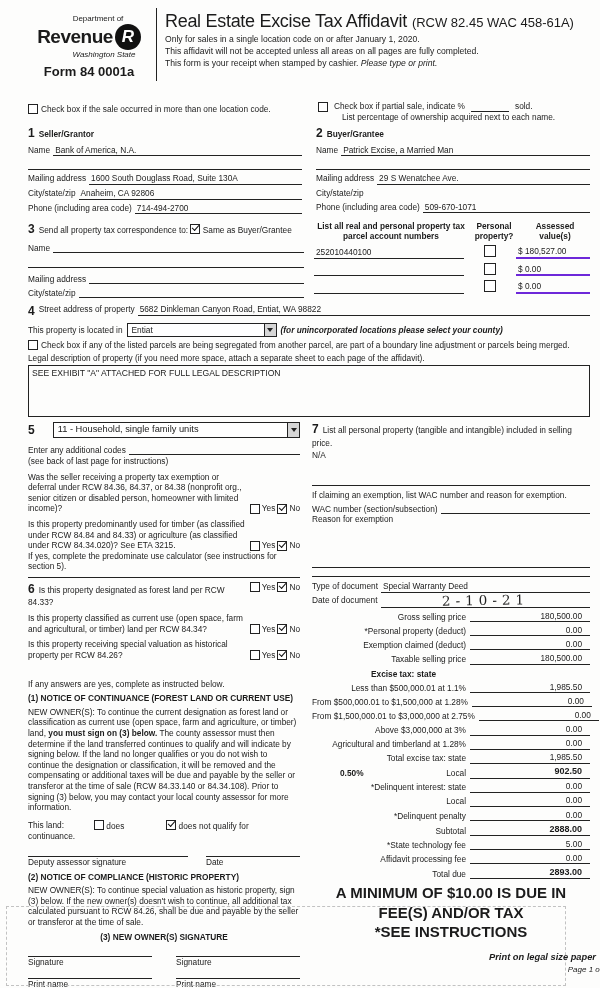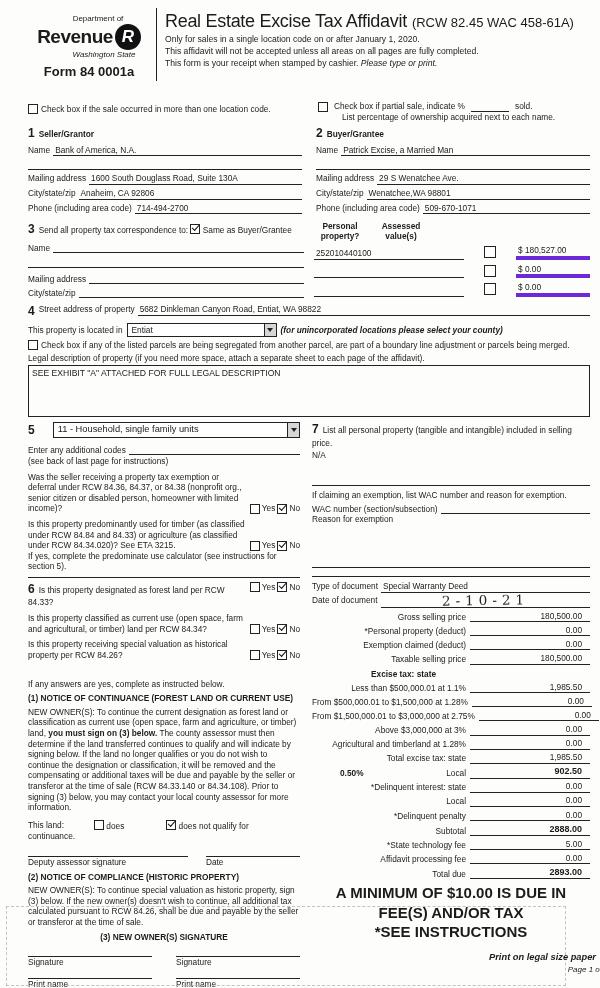--- a/index.html
+++ b/index.html
@@ -47,21 +47,21 @@
   .s3wrap{display:flex;gap:10px;margin-top:8px}
   .s3left{width:276px;flex:none}
   .s3right{flex:1}
   .parcel-head{display:flex;font-weight:bold;text-align:center;line-height:1.15}
   .parcel-head .ph1{flex:1}
   .parcel-head .ph2{width:52px;flex:none}
   .parcel-head .ph3{width:70px;flex:none}
   .parcel-row{display:flex;align-items:flex-end;margin-top:4px}
   .parcel-row .pnum{flex:1;border-bottom:1px solid #222;padding:0 2px;min-height:10px}
   .parcel-row .pcb{width:52px;flex:none;text-align:center}
-  .parcel-row .pval{width:70px;flex:none;border-bottom:4px solid #6d28d9;padding:0 2px}
+  .parcel-row .pval{width:70px;flex:none;border-bottom:2px solid #6d28d9;padding:0 2px}
   
   .dropdown{display:inline-flex;align-items:stretch;border:1px solid #222;background:#fff;vertical-align:middle}
   .dd-text{padding:1px 4px;white-space:nowrap}
   .dd-btn{width:11px;background:#d6d6d6;border-left:1px solid #222;display:flex;align-items:center;justify-content:center;flex:none}
   .dd-arrow{width:0;height:0;border-left:3px solid transparent;border-right:3px solid transparent;border-top:4px solid #222}
   
   .legalbox{border:1.3px solid #222;height:46px;margin-top:2px;padding:2px 3px;font-size:8.6px}
   
   .main2{display:flex;gap:12px;margin-top:5px}
   .mleft{width:272px;flex:none}
@@ -159,21 +159,20 @@
           <span class="lbl">Name</span>
           <span class="fill">Patrick Excise, a Married Man</span>
         </div>
       <div class="blankline"></div>
       <div class="frow">
           <span class="lbl">Mailing address</span>
           <span class="fill">29 S Wenatchee Ave.</span>
         </div>
       <div class="frow">
           <span class="lbl">City/state/zip</span>
-          <span class="fill">Wenatchee,WA 98801</span>
         </div>
       <div class="frow">
           <span class="lbl">Phone (including area code)</span>
           <span class="fill">509-670-1071</span>
         </div>
     </div>
   </div>
 
   <div class="s3wrap">
     <div class="s3left">
@@ -187,20 +186,21 @@
           <span class="lbl">Mailing address</span>
           <span class="fill"></span>
         </div>
       <div class="frow">
           <span class="lbl">City/state/zip</span>
           <span class="fill"></span>
         </div>
     </div>
     <div class="s3right">
       <div class="parcel-head">
+        <div class="ph1">List all real and personal property tax parcel account numbers</div>
         <div class="ph2">Personal property?</div>
         <div class="ph3">Assessed value(s)</div>
       </div>
       <div class="parcel-row">
         <span class="pnum">252010440100</span>
         <span class="pcb"><span class="cb big"></span></span>
         <span class="pval">$ 180,527.00</span>
       </div>
       <div class="parcel-row">
         <span class="pnum"></span>

